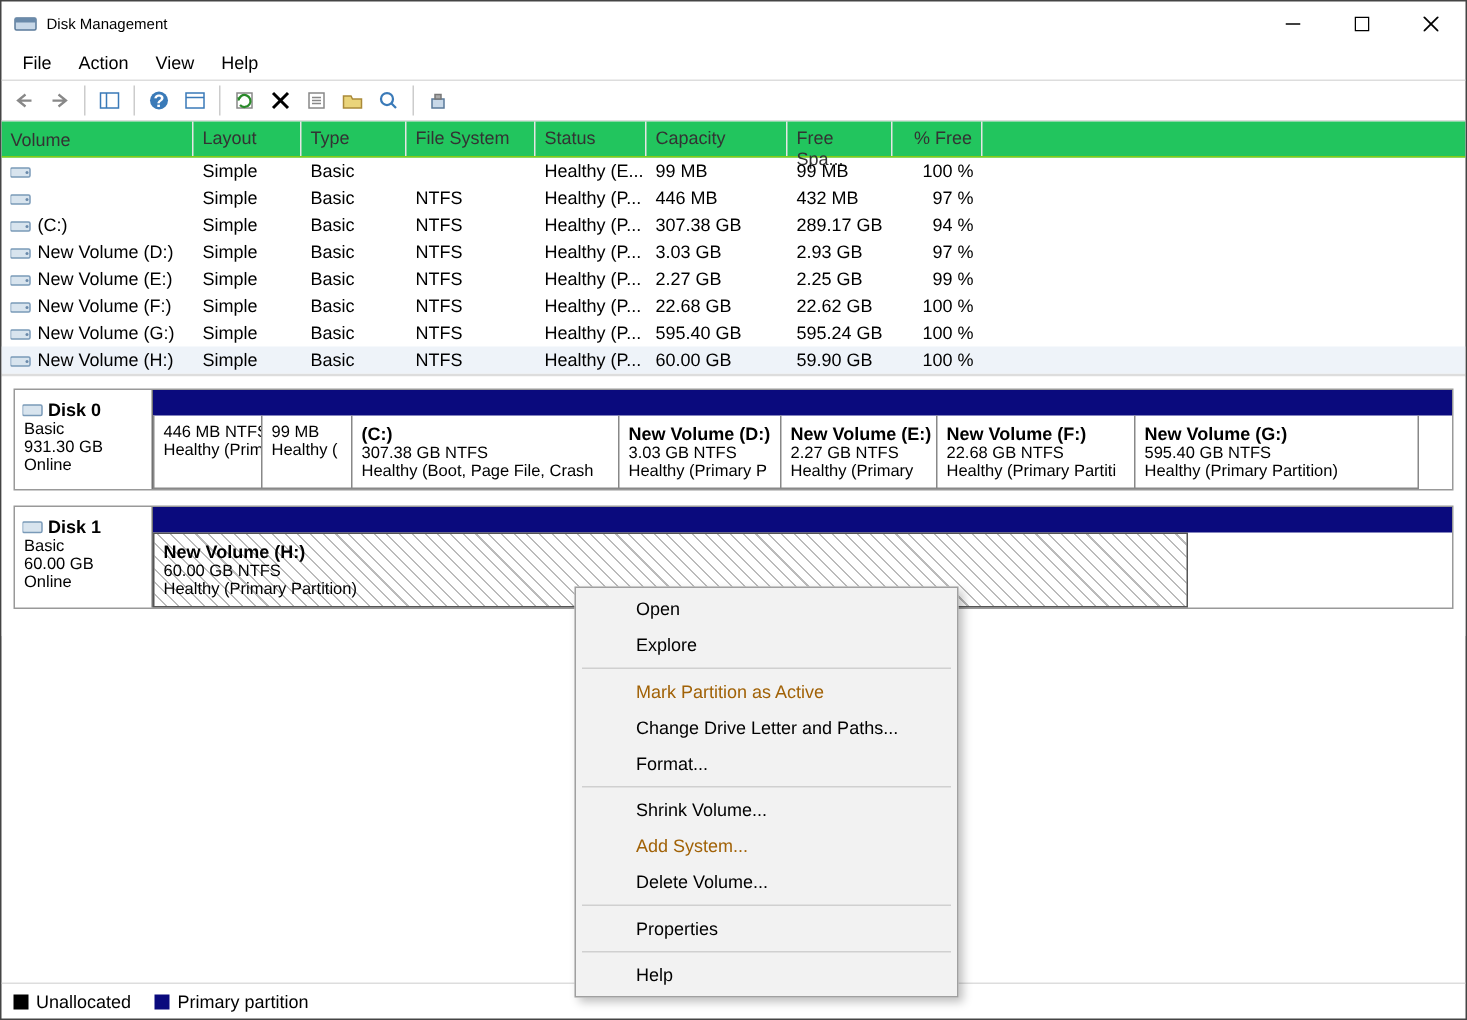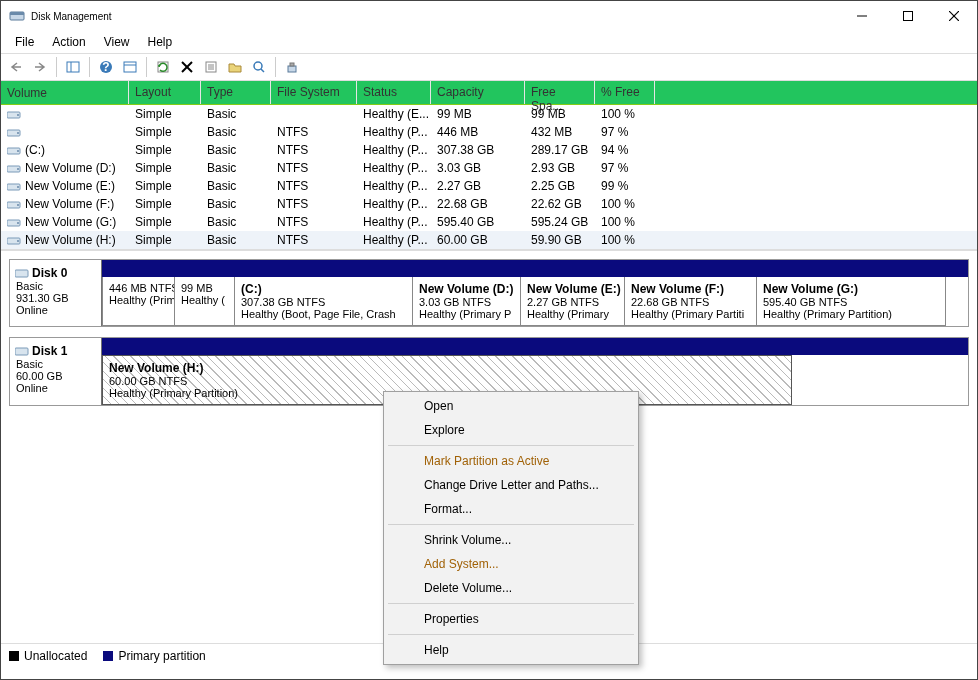--- a/index.html
+++ b/index.html
@@ -20,38 +20,38 @@
 .table-body .tr { display: flex; height: 18px; align-items: center; }
 .table-body .tr.selected { background: #eef3f9; }
 .table-body .td { padding: 1px 6px; white-space: nowrap; overflow: hidden; }
 .col-vol { width: 128px; display: flex; align-items: center; gap: 4px; }
 .col-layout { width: 72px; }
 .col-type { width: 70px; }
 .col-fs { width: 86px; }
 .col-status { width: 74px; }
 .col-cap { width: 94px; }
 .col-free { width: 70px; }
-.col-pct { width: 60px; }
+.col-pct { width: 60px; text-align: right; }
 .vol-icon { width: 14px; height: 10px; display: inline-block; }
 .vol-icon svg { display: block; }
 .disk-panel { padding: 8px; background: #fff; }
 .disk-row { display: flex; border: 1px solid #999; margin-bottom: 10px; background: #fff; }
 .disk-left { width: 92px; padding: 6px; border-right: 1px solid #737373; position: relative; }
 .disk-left .dk-icon { position: absolute; left: 5px; top: 7px; }
 .disk-left .dk-name { font-weight: bold; margin-left: 16px; }
 .disk-left .dk-line { font-size: 11px; }
 .disk-right { flex: 1; display: flex; flex-direction: column; }
 .disk-bar { height: 17px; background: #0a0a7d; }
 .disk-parts { display: flex; flex: 1; }
 .part { border: 1px solid #888; border-top: none; padding: 5px 6px; overflow: hidden; white-space: nowrap; font-size: 11px; }
 .part:not(:last-child) { border-right: none; }
 .part .p-name { font-weight: bold; font-size: 12px; }
 .part .p-line { font-size: 11px; }
 .part.hatched { background: repeating-linear-gradient(45deg, #fff, #fff 5px, #bbb 5px, #bbb 6px); border: 1px solid #555; position: relative; }
-.legend { position: absolute; bottom: 12px; left: 0; right: 0; height: 24px; border-top: 1px solid #ddd; display: flex; align-items: center; padding: 0 8px; gap: 16px; margin-top: 28px; }
+.legend { position: absolute; bottom: 0; left: 0; right: 0; height: 24px; border-top: 1px solid #ddd; display: flex; align-items: center; padding: 0 8px; gap: 16px; margin-top: 28px; }
 .legend .lg-item { display: flex; align-items: center; gap: 5px; font-size: 11px; }
 .legend .lg-sw { width: 10px; height: 10px; }
 .context-menu { position: absolute; left: 382px; top: 390px; width: 256px; background: #f2f2f2; border: 1px solid #a0a0a0; box-shadow: 3px 3px 6px rgba(0,0,0,0.25); padding: 2px; }
 .context-menu .cm-item { padding: 5px 12px 5px 38px; font-size: 12px; }
 .context-menu .cm-item.disabled { color: #a16207; }
 .context-menu .cm-sep { height: 1px; background: #d0d0d0; margin: 3px 2px; }
 </style>
 </head>
 <body>
 

